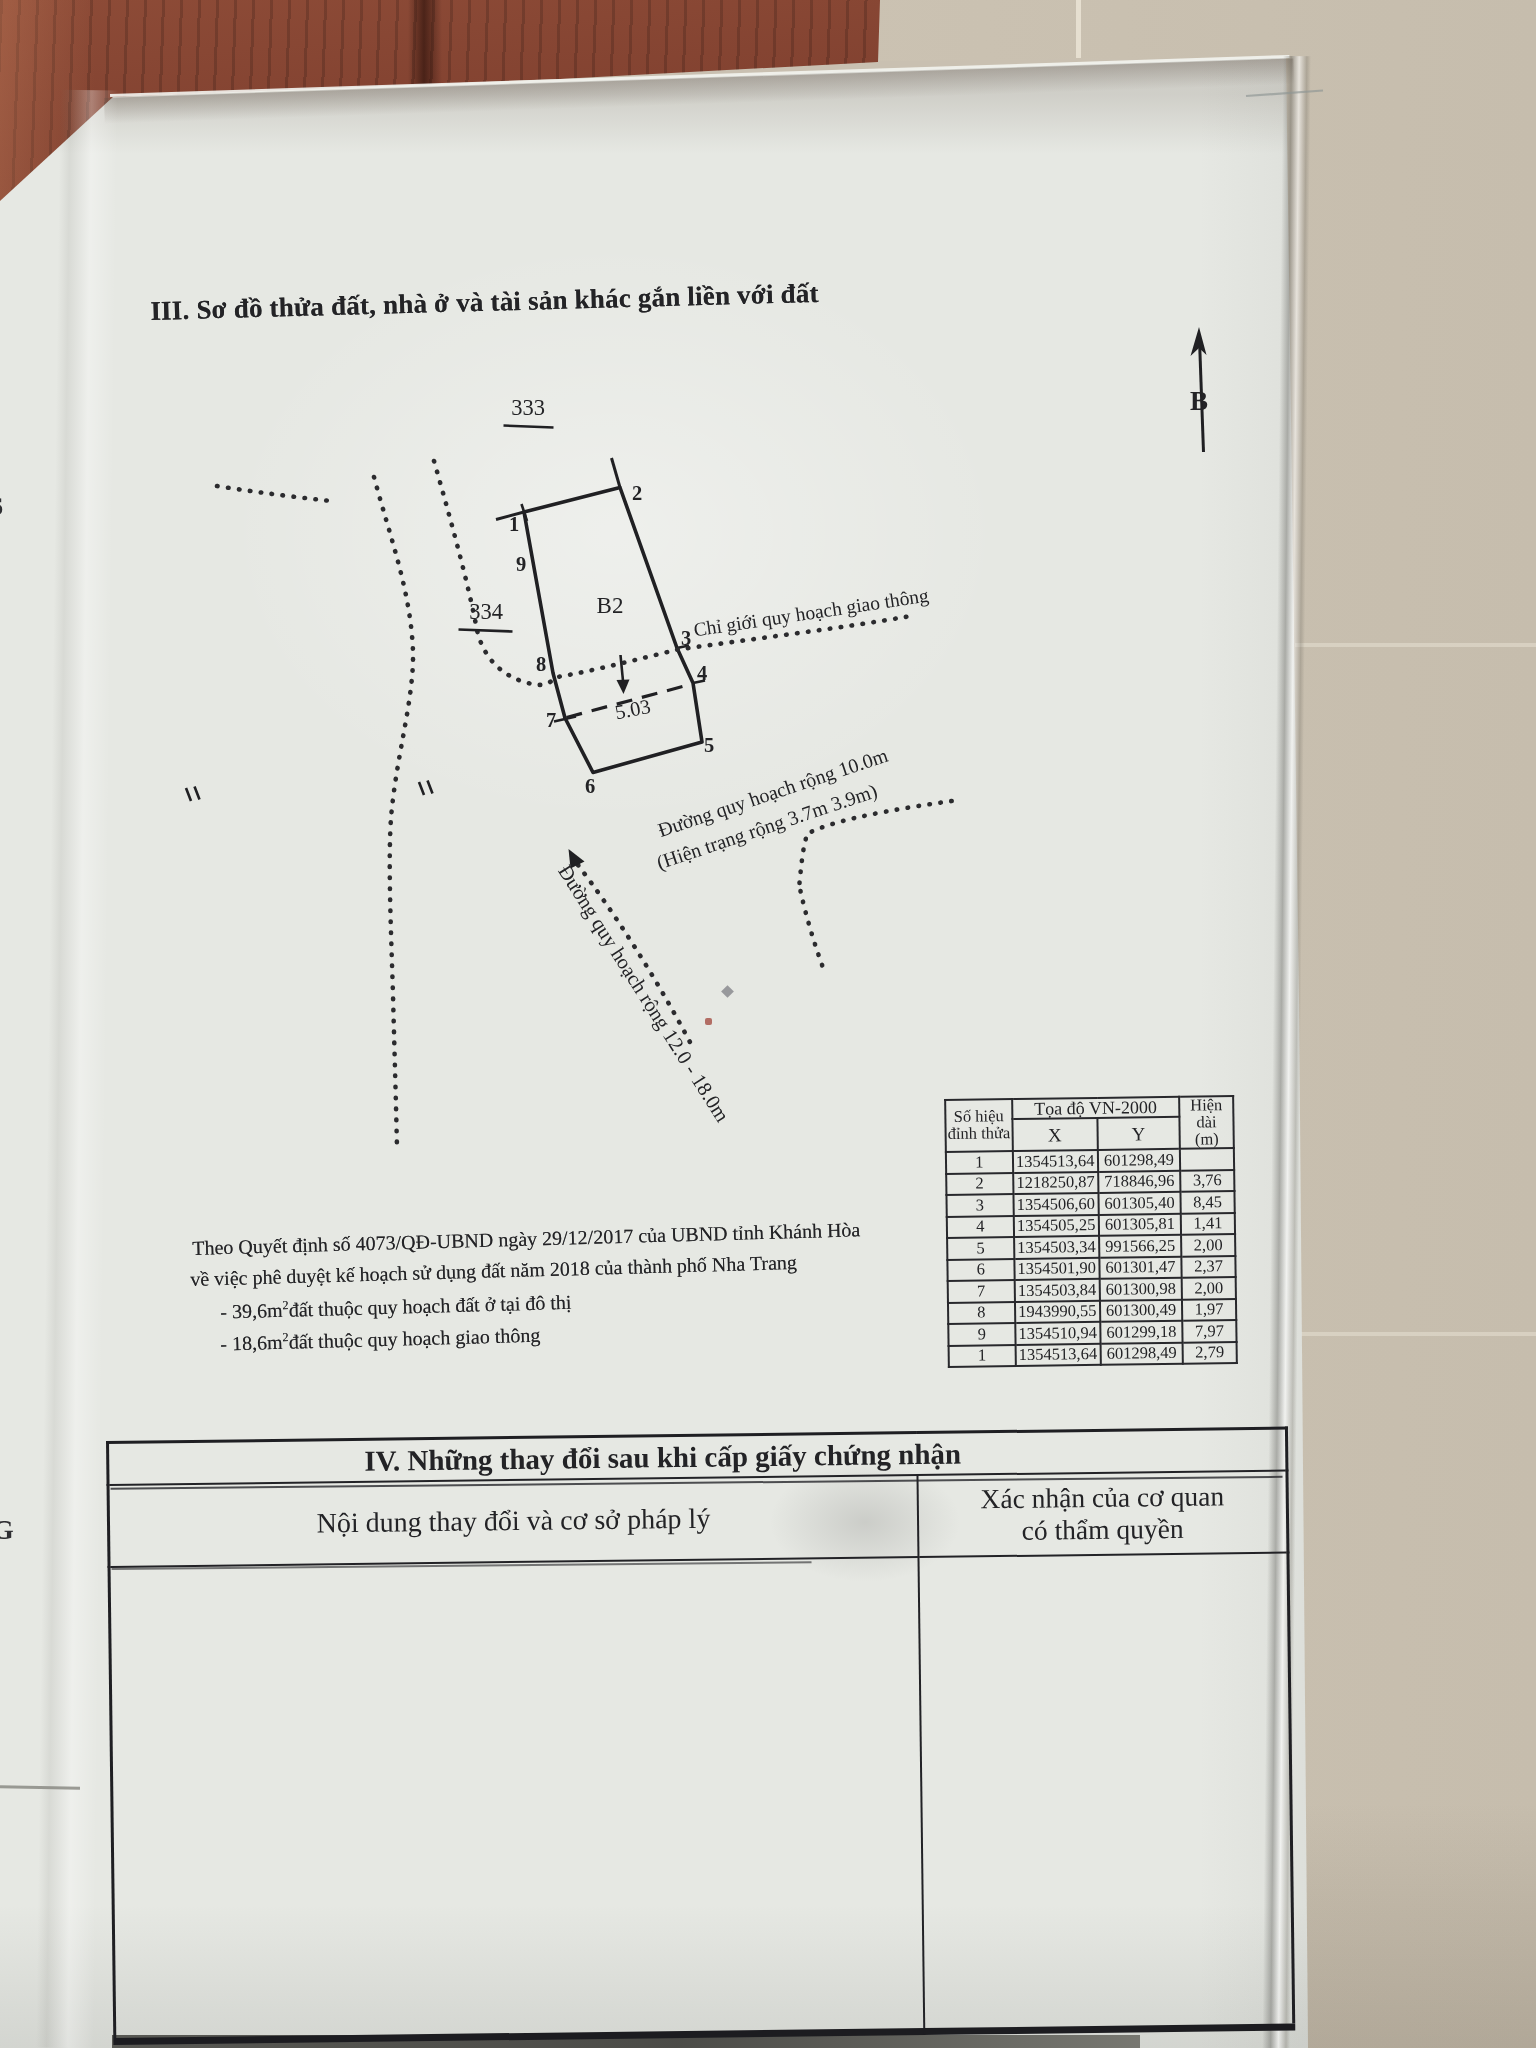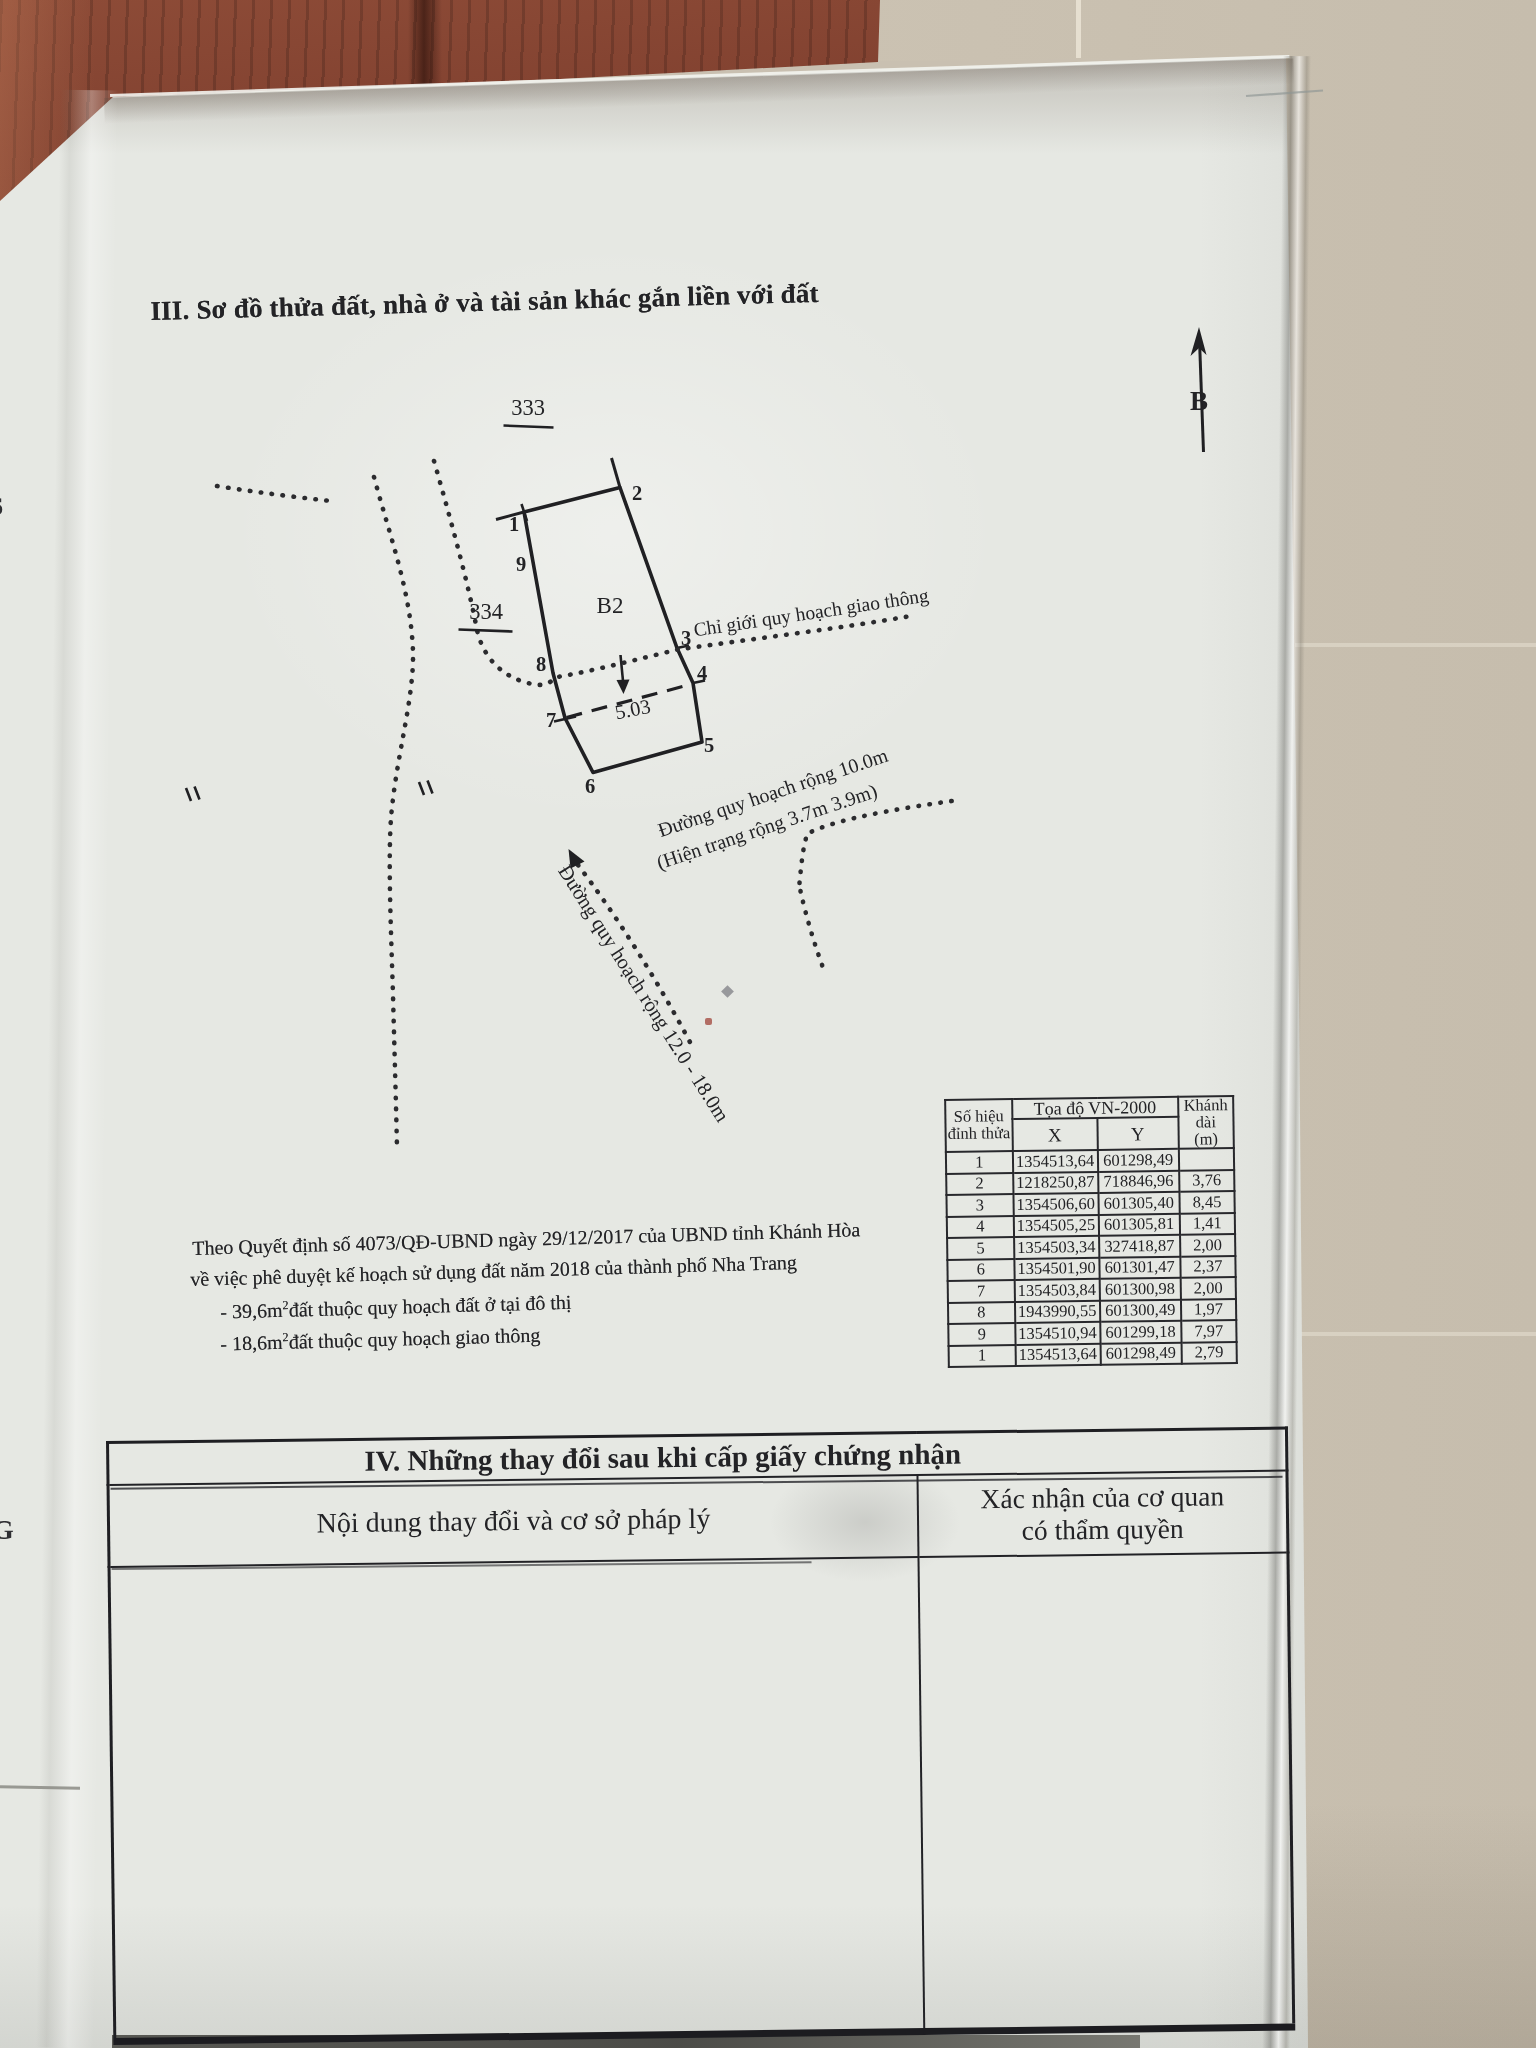--- a/index.html
+++ b/index.html
@@ -188,21 +188,21 @@
     <colgroup>
         <col class="c1">
         <col class="c2">
         <col class="c3">
         <col class="c4">
       </colgroup>
     <thead>
       <tr>
         <th rowspan="2" class="c1h"><span>Số hiệu</span><br><span>đỉnh thửa</span></th>
         <th colspan="2" class="h1">Tọa độ VN-2000</th>
-        <th rowspan="2" class="lenh"><span>Khánh</span><br><span>dài</span><br><span>(m)</span></th>
+        <th rowspan="2" class="lenh"><span>Hiện</span><br><span>dài</span><br><span>(m)</span></th>
       </tr>
       <tr>
         <th class="xy">X</th>
         <th class="xy">Y</th>
       </tr>
     </thead>
     <tbody>
         <tr>
           <td>1</td>
           <td>1354513,64</td>
@@ -223,21 +223,21 @@
         </tr>
         <tr>
           <td>4</td>
           <td>1354505,25</td>
           <td>601305,81</td>
           <td>1,41</td>
         </tr>
         <tr>
           <td>5</td>
           <td>1354503,34</td>
-          <td>327418,87</td>
+          <td>991566,25</td>
           <td>2,00</td>
         </tr>
         <tr>
           <td>6</td>
           <td>1354501,90</td>
           <td>601301,47</td>
           <td>2,37</td>
         </tr>
         <tr>
           <td>7</td>

